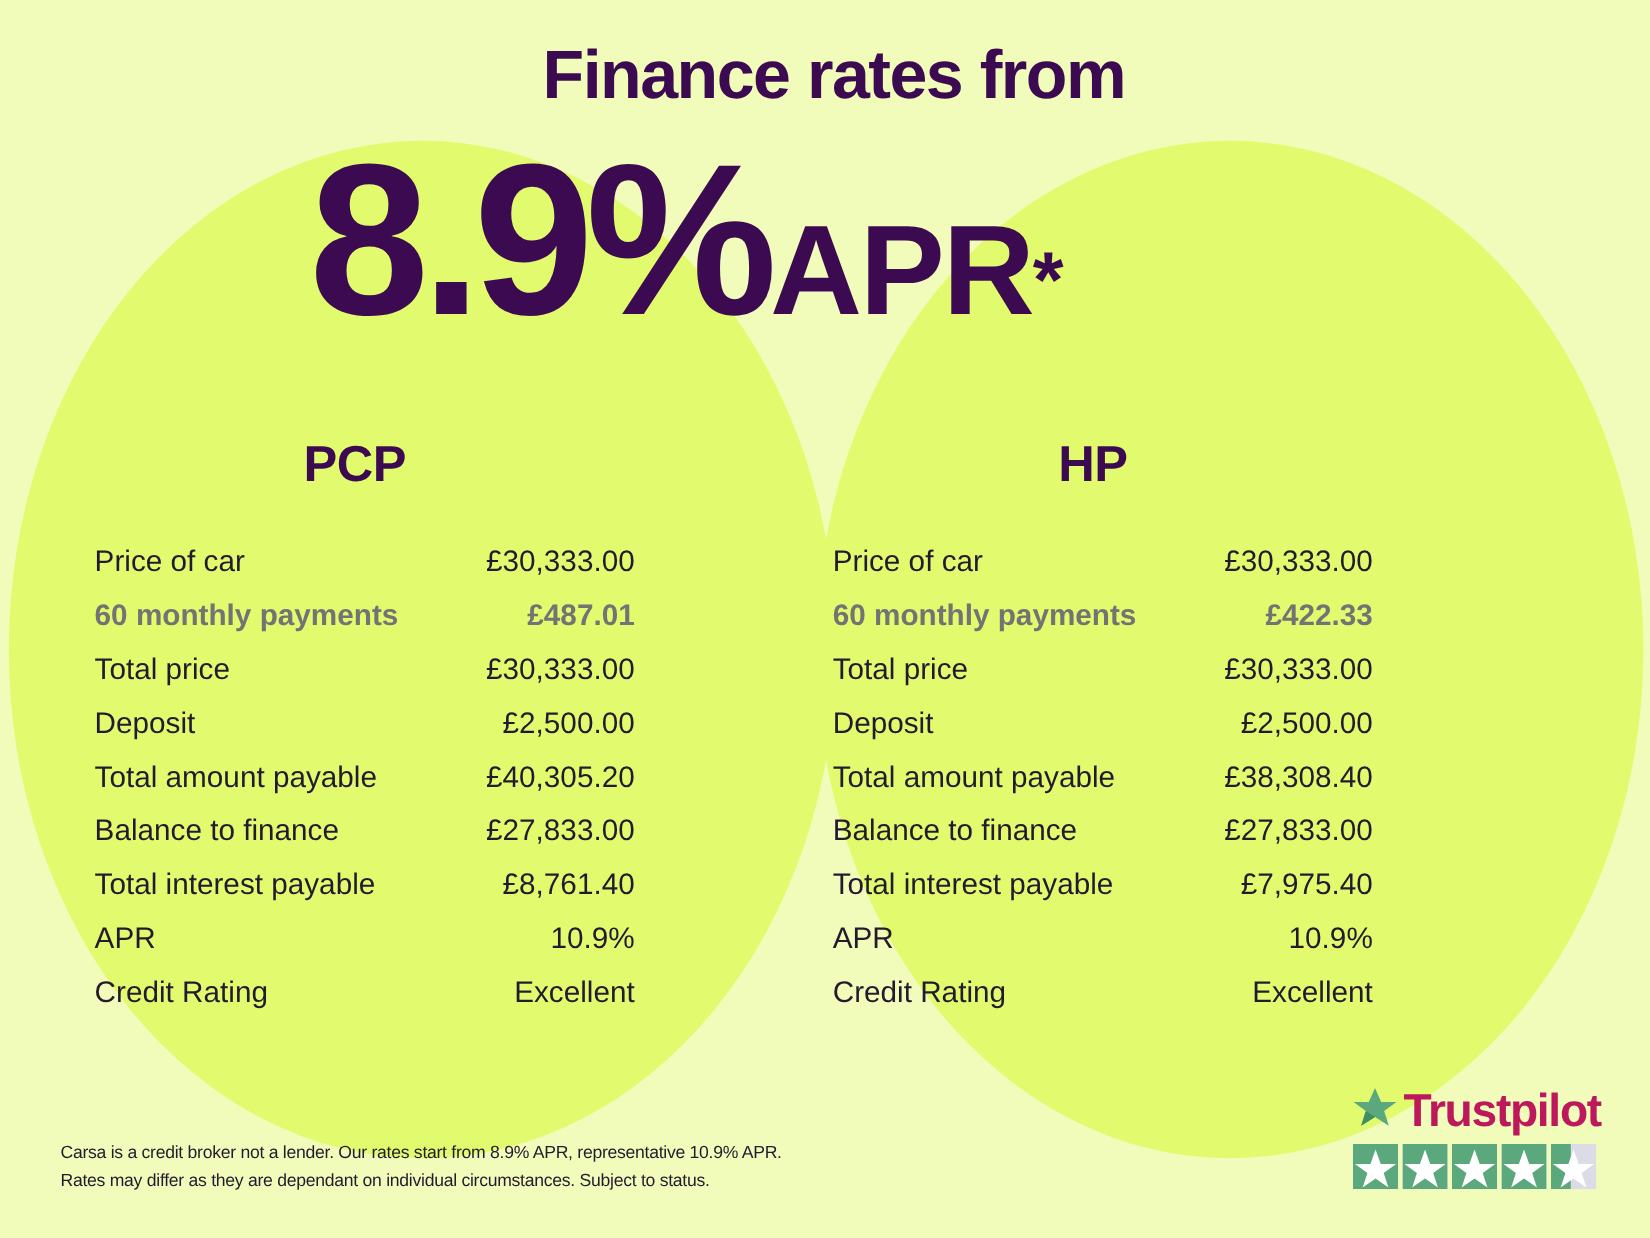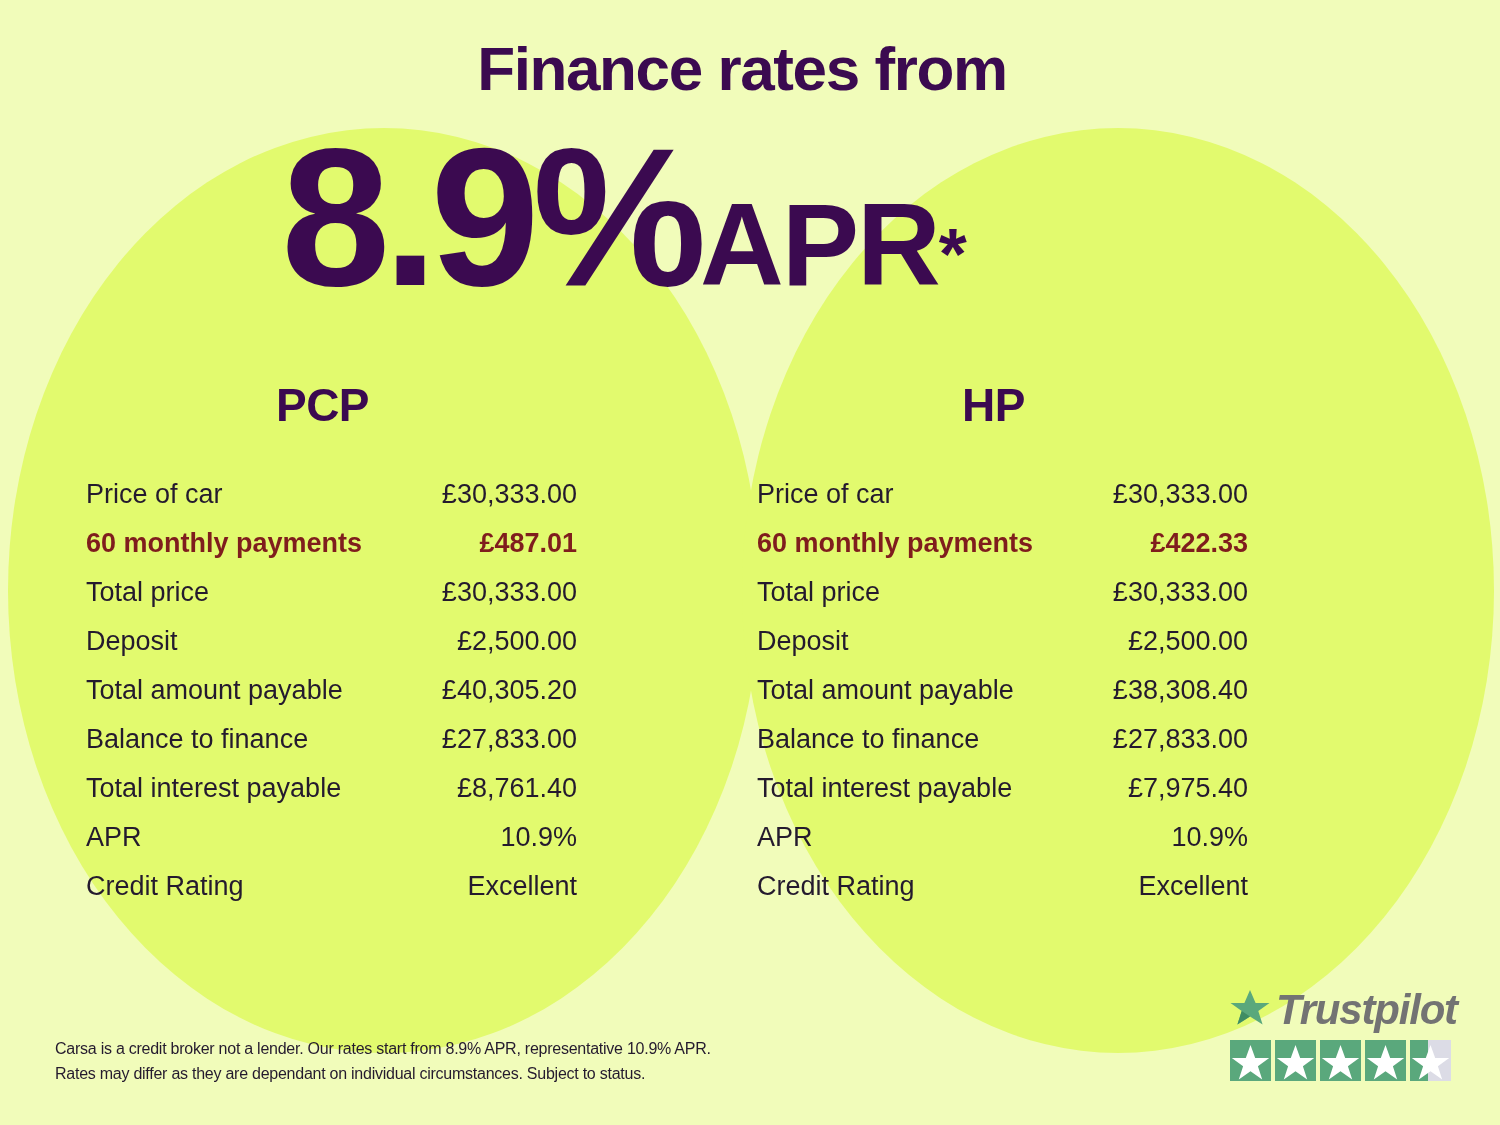--- a/index.html
+++ b/index.html
@@ -23,21 +23,21 @@
     z-index:0;
   }
   .blob-left  { left:8px;   top:128px; width:752px; height:925px; }
   .blob-right { left:742px; top:128px; width:752px; height:925px; }
 
   
   .layer { position:absolute; inset:0; z-index:2; }
 
   .headline {
     position:absolute;
-    top:38px; left:0; width:1484px;
+    top:38px; left:16px; width:1484px;
     text-align:center;
     font-size:62px;
     font-weight:700;
     letter-spacing:-1.4px;
     color:#3b0a50;
     line-height:1;
   }
 
   .rate-line {
     position:absolute;
@@ -62,21 +62,21 @@
   .rate-star {
     font-size:72px;
     font-weight:700;
     vertical-align:super;
     line-height:0;
   }
 
   
   .plans {
     position:absolute;
-    top:378px; left:0; width:1316px;
+    top:394px; left:0; width:1316px;
     display:flex;
     gap:26px;
   }
   .plan { width:750px; padding:0 68px; }
   .plan-title {
     text-align:center;
     font-size:46px;
     font-weight:800;
     color:#3b0a50;
     letter-spacing:-0.5px;
@@ -88,21 +88,21 @@
     display:flex;
     justify-content:space-between;
     align-items:baseline;
     font-size:27px;
     color:#241a2e;
     line-height:1;
     padding:11px 0;
     white-space:nowrap;
     margin-left:18px;
   }
-  .row.emph { font-weight:700; color:#7f1d1d; }
+  .row.emph { font-weight:700; color:#737373; }
   .row .lbl { text-align:left; }
   .row .val { text-align:center; }
 
   
   .disclaimer {
     position:absolute;
     left:55px; bottom:38px;
     font-size:16px;
     line-height:1.55;
     color:#241a2e;
@@ -118,24 +118,23 @@
   }
   .tp-word {
     display:flex;
     align-items:center;
     gap:6px;
     margin-bottom:9px;
   }
   .tp-word .tp-name {
     font-size:42px;
     font-weight:700;
-    color:#737373;
+    color:#be185d;
     letter-spacing:-1.2px;
     line-height:1;
-    font-style:italic;
   }
   .tp-stars {
     display:flex;
     gap:4px;
   }
   .tp-box {
     position:relative;
     width:41px; height:41px;
     background:#dcdce6;
     overflow:hidden;

